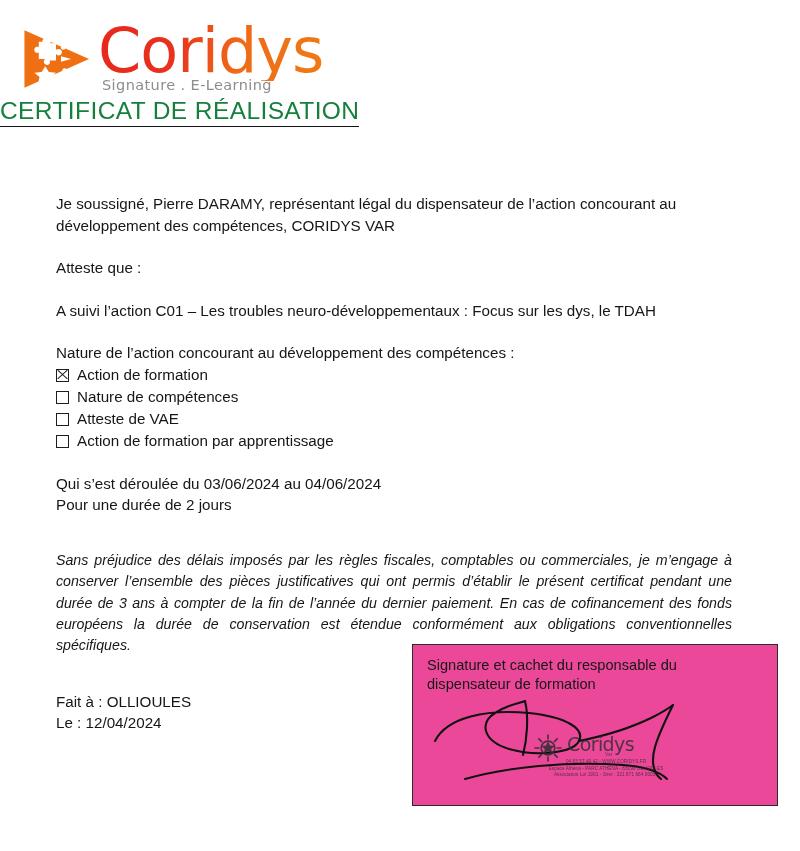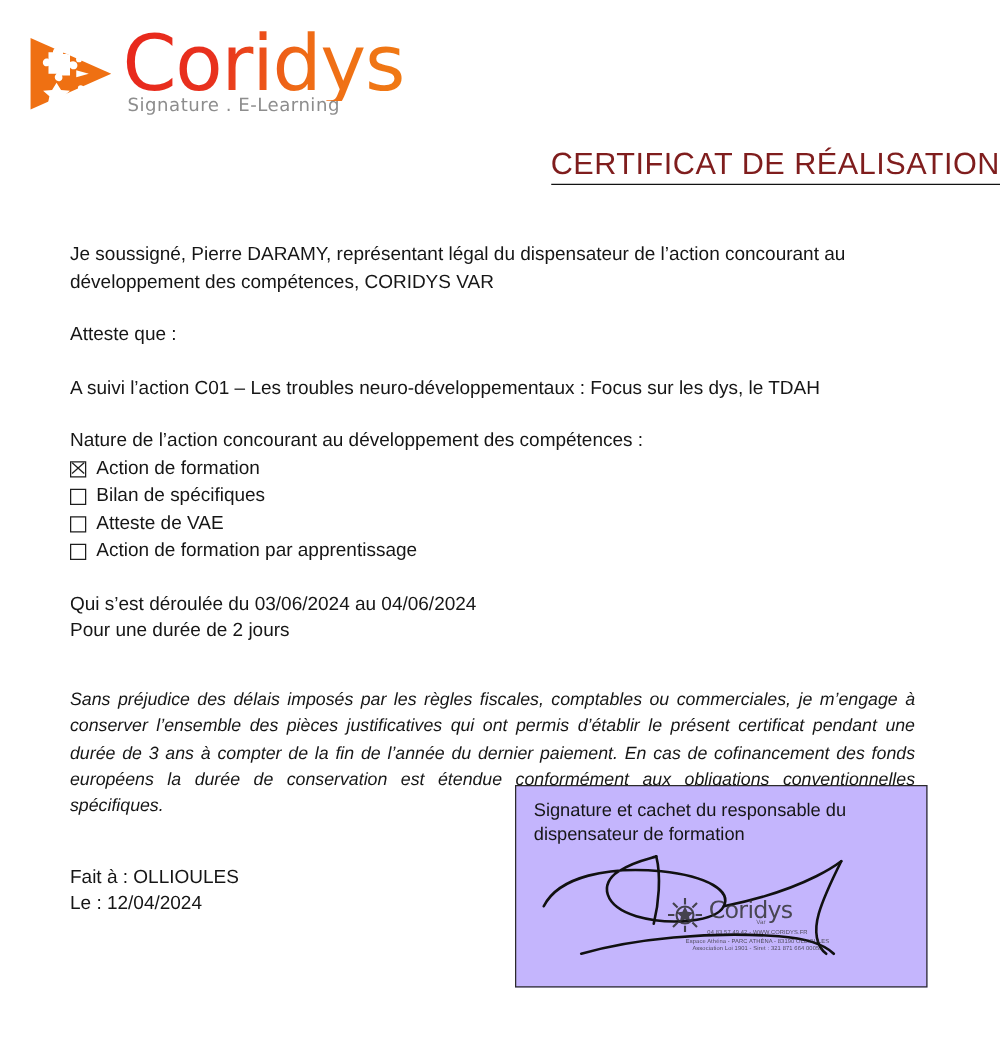--- a/index.html
+++ b/index.html
@@ -59,25 +59,25 @@
     margin-left: 4px;
     font-family: "DejaVu Sans", sans-serif;
     white-space: nowrap;
   }
 
   
   .doc-title {
     position: absolute;
     left: 0;
     right: 0;
-    top: 118px;
-    text-align: right;
+    top: 97px;
+    text-align: left;
     font-size: 24.5px;
     letter-spacing: 0.4px;
-    color: #7f1d1d;
+    color: #15803d;
   }
   .doc-title span {
     border-bottom: 1.4px solid #121212;
     padding-bottom: 2px;
   }
 
   
   .body-area {
     position: absolute;
     left: 56px;
@@ -125,26 +125,26 @@
     text-align: justify;
     font-size: 14.2px;
     line-height: 1.5;
     color: #161616;
   }
 
   
   .sig-box {
     position: absolute;
     left: 412px;
-    top: 628px;
-    width: 330px;
+    top: 644px;
+    width: 366px;
     height: 162px;
     border: 1.4px solid #2b2b2b;
     box-sizing: border-box;
-    background: #c4b5fd;
+    background: #ec4899;
     overflow: hidden;
   }
   .sig-label {
     position: absolute;
     left: 14px;
     top: 11px;
     width: 330px;
     font-size: 14.6px;
     line-height: 1.33;
     color: #161616;
@@ -243,21 +243,21 @@
   <div class="gap-lg"></div>
   <p class="para">Nature de l’action concourant au développement des compétences :</p>
 
   <ul class="check-list">
     <li class="check-item">
       <span class="box checked"></span>
       <span>Action de formation</span>
     </li>
     <li class="check-item">
       <span class="box"></span>
-      <span>Bilan de spécifiques</span>
+      <span>Nature de compétences</span>
     </li>
     <li class="check-item">
       <span class="box"></span>
       <span>Atteste de VAE</span>
     </li>
     <li class="check-item">
       <span class="box"></span>
       <span>Action de formation par apprentissage</span>
     </li>
   </ul>

